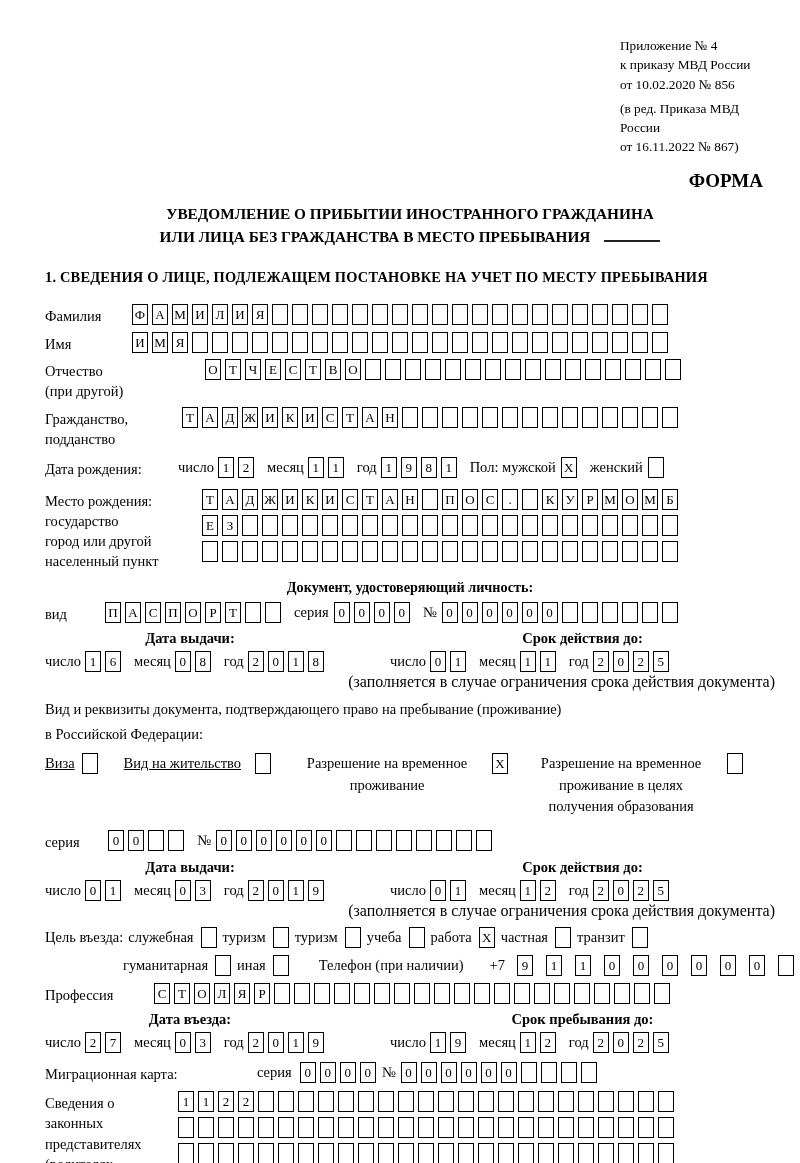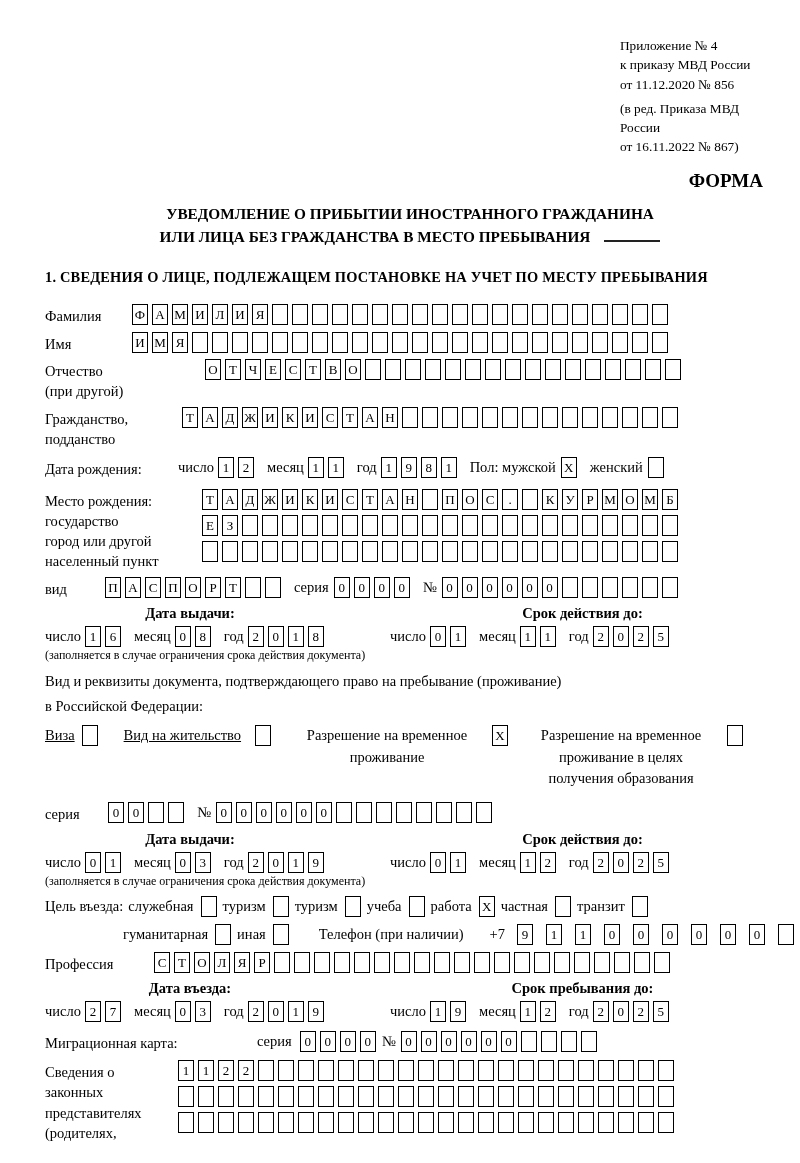--- a/index.html
+++ b/index.html
@@ -38,21 +38,21 @@
   .center-bold { text-align:center; font-weight:bold; font-size:14.2px; margin:7px 0 6px; }
 
   .dates { display:flex; margin:6px 0 0; }
   .dcol-l { width:345px; flex:none; }
   .dcol-r { flex:1; }
   .dhead { font-weight:bold; text-align:center; margin-bottom:4px; }
   .dcol-l .dhead { padding-right:55px; }
   .drow { display:flex; align-items:flex-start; }
   .dlbl { flex:none; padding-top:2px; margin-right:4px; }
   .ml { margin-left:9px; }
-  .note-r { font-size:12px; text-align:left; margin:1px 0 7px; }
+  .note-r { font-size:16px; text-align:right; margin:1px 0 7px; }
 
   .para { line-height:1.55; margin:2px 0; }
 
   .visa-row { display:flex; align-items:flex-start; margin:8px 0 12px; }
   .vitem { display:flex; align-items:flex-start; }
   .vlbl { padding-top:2px;text-decoration:underline; }
   .vmulti { text-align:center; line-height:1.5; }
   .vw190 { width:196px; } .vw198 { width:198px; }
   .visa-row .cell { margin-left:7px; }
 
@@ -62,21 +62,21 @@
   .indent78 { margin-left:78px; }
 </style>
 </head>
 <body>
 
 <div class="page">
 
   <div class="hdr">
     <div>Приложение № 4</div>
     <div>к приказу МВД России</div>
-    <div>от 11.12.2020 № 856</div>
+    <div>от 10.02.2020 № 856</div>
     <div class="gap">(в ред. Приказа МВД России</div>
     <div>от 16.11.2022 № 867)</div>
   </div>
 
   <div class="forma">ФОРМА</div>
 
   <div class="title">
     <div>УВЕДОМЛЕНИЕ О ПРИБЫТИИ ИНОСТРАННОГО ГРАЖДАНИНА</div>
     <div><span>ИЛИ ЛИЦА БЕЗ ГРАЖДАНСТВА В МЕСТО ПРЕБЫВАНИЯ</span><span class="title-underline"></span></div>
   </div>
@@ -323,20 +323,21 @@
           <span class="cell"></span>
           <span class="cell"></span>
           <span class="cell"></span>
           <span class="cell"></span>
           <span class="cell"></span>
           <span class="cell"></span>
         </div>
     </div>
   </div>
 
+  <div class="center-bold">Документ, удостоверяющий личность:</div>
 
   <div class="frow">
     <div class="flabel w60">вид</div>
     <div class="boxes">
         <span class="cell">П</span>
         <span class="cell">А</span>
         <span class="cell">С</span>
         <span class="cell">П</span>
         <span class="cell">О</span>
         <span class="cell">Р</span>

